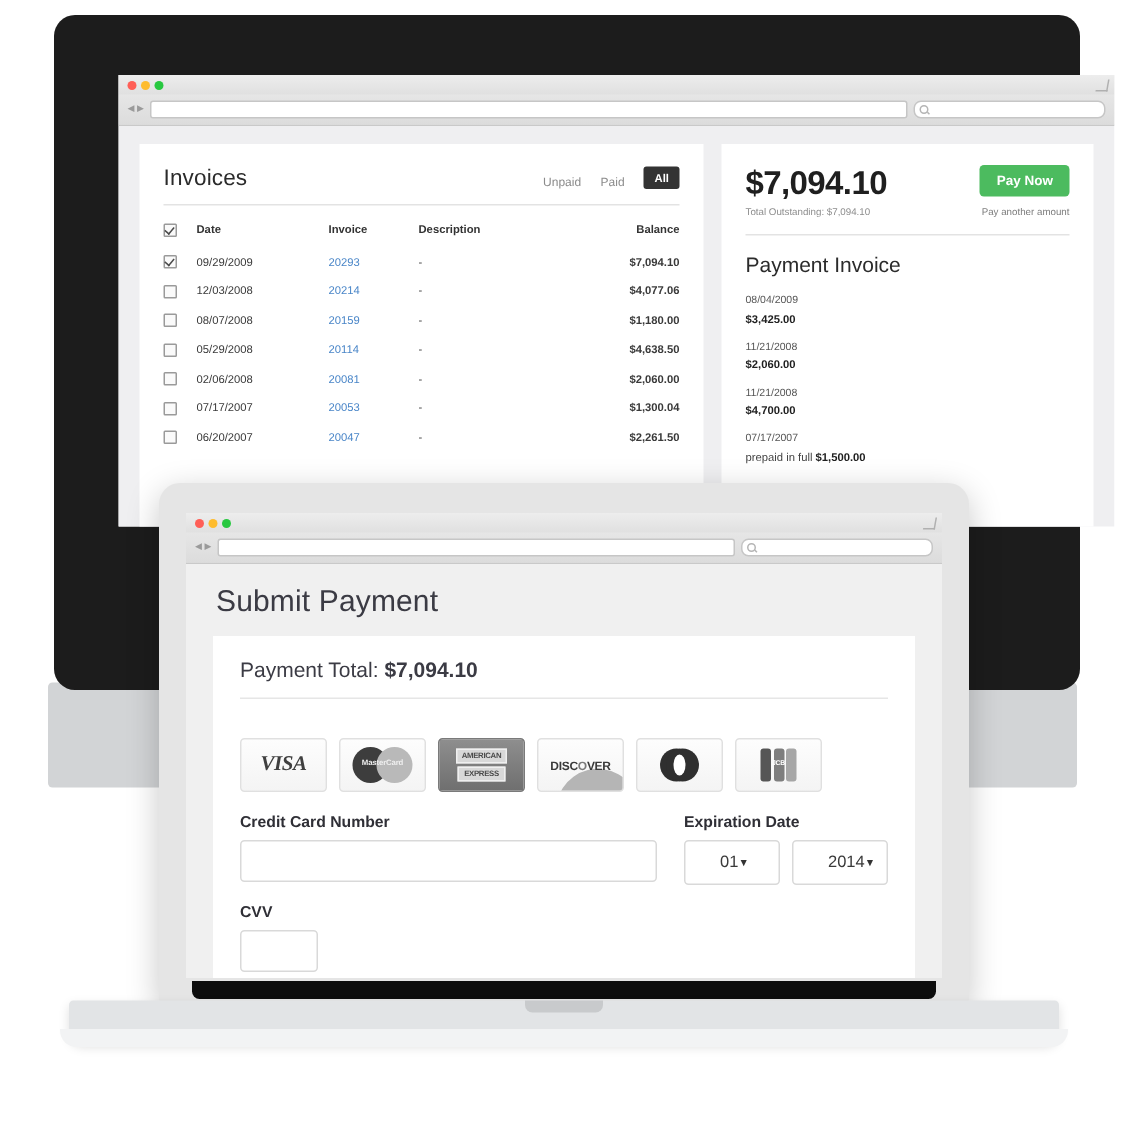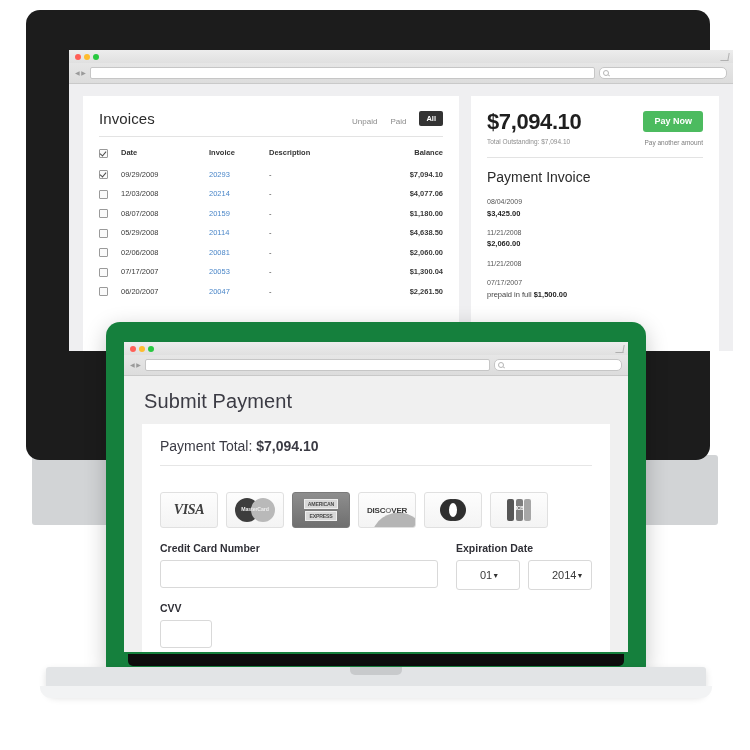--- a/index.html
+++ b/index.html
@@ -15,21 +15,21 @@
   
   .monitor-stand-neck{
     position:absolute;left:208px;top:372px;width:334px;height:100px;
     background:#e4e6ea;border-radius:0 0 4px 4px;
   }
   .monitor-stand-base{
     position:absolute;left:32px;top:455px;width:686px;height:70px;
     background:#d2d4d6;border-radius:3px;
   }
   .monitor-frame{
-    position:absolute;left:26px;top:10px;width:684px;height:450px;
+    position:absolute;left:36px;top:10px;width:684px;height:450px;
     background:#1c1c1c;border-radius:14px;
   }
   .monitor-screen{
     position:absolute;left:43px;top:40px;width:664px;height:301px;
     background:#ffffff;overflow:hidden;
   }
 
   
   .chrome{
     background:#e9e9e9;
@@ -128,21 +128,21 @@
   .ph-title{font-size:14px;color:#2b2b2b;margin:11px 0 12px 0;font-weight:400;}
   .ph-item{margin-bottom:9px;}
   .ph-date{font-size:7px;color:#555;line-height:1.5;}
   .ph-amt{font-size:7.5px;color:#1f1f1f;font-weight:700;line-height:1.5;}
   .ph-amt .lbl{font-weight:400;color:#444;}
 
   
   .laptop{position:absolute;left:106px;top:322px;width:540px;height:350px;}
   .laptop-lid{
     position:absolute;left:0;top:0;width:540px;height:348px;
-    background:#15803d;border-radius:14px 14px 4px 4px;
+    background:#e5e5e5;border-radius:14px 14px 4px 4px;
     box-shadow:0 6px 22px rgba(0,0,0,.22);
   }
   .laptop-screen{
     position:absolute;left:18px;top:20px;width:504px;height:310px;
     background:#fff;overflow:hidden;
   }
   .laptop-hinge{
     position:absolute;left:22px;top:332px;width:496px;height:12px;
     background:#0d0d0d;border-radius:0 0 5px 5px;
   }
@@ -356,20 +356,21 @@
           <div class="ph-item">
             <div class="ph-date">08/04/2009</div>
             <div class="ph-amt"><span class="lbl"></span><span>$3,425.00</span></div>
           </div>
           <div class="ph-item">
             <div class="ph-date">11/21/2008</div>
             <div class="ph-amt"><span class="lbl"></span><span>$2,060.00</span></div>
           </div>
           <div class="ph-item">
             <div class="ph-date">11/21/2008</div>
+            <div class="ph-amt"><span class="lbl"></span><span>$4,700.00</span></div>
           </div>
           <div class="ph-item">
             <div class="ph-date">07/17/2007</div>
             <div class="ph-amt"><span class="lbl">prepaid in full </span><span>$1,500.00</span></div>
           </div>
         </div>
 
       </div>
     </div>
   </div>

